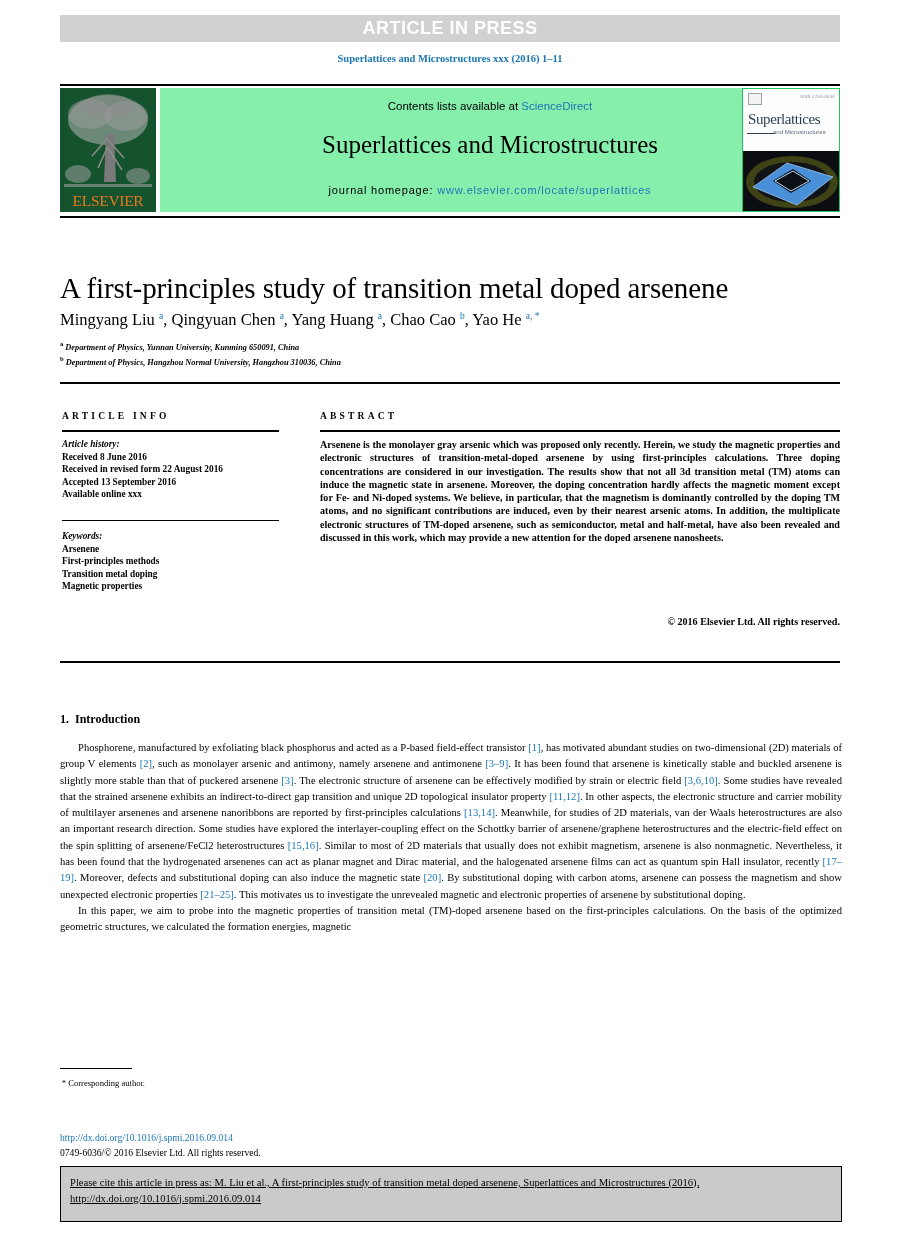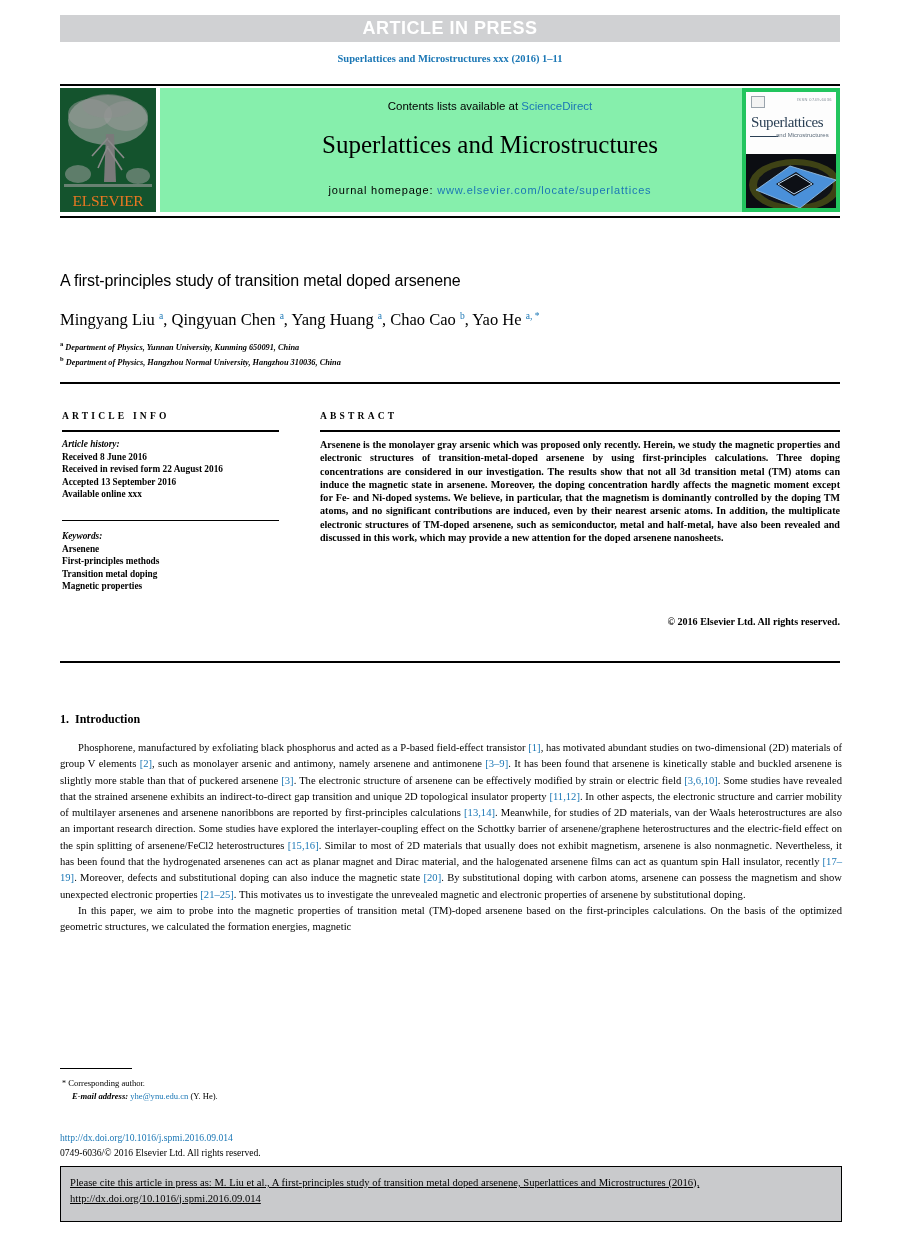--- a/index.html
+++ b/index.html
@@ -115,21 +115,21 @@
     font-family: "Liberation Sans", sans-serif;
     font-size: 11px;
     letter-spacing: 0.8px;
   }
   .homepage-line .url { color: #1b77b5; }
 
   .cover-thumb {
     position: absolute;
     left: 682px; top: 0;
     width: 98px; height: 124px;
-    border: 4px solid #22c55e;
+    border: 1px solid #22c55e;
     background: #ffffff;
     overflow: hidden;
   }
   .cover-top {
     position: absolute;
     left: 0; top: 0; right: 0; height: 62px;
     background: #fdfdfd;
   }
   .cover-sl {
     position: absolute;
@@ -172,22 +172,22 @@
     left: 60px; top: 216px;
     width: 780px; height: 2px;
     background: #000;
   }
 
   
   .art-title {
     position: absolute;
     left: 60px; top: 272px;
     width: 790px;
-    font-size: 16px;
-    font-family: Liberation Sans, sans-serif;
+    font-size: 29px;
+    font-family: Liberation Serif, serif;
     letter-spacing: -0.1px;
   }
   .authors {
     position: absolute;
     left: 60px; top: 310px;
     width: 790px;
     font-size: 16.5px;
   }
   .authors sup { font-size: 9.5px; color: #1b77b5; vertical-align: super; }
   .affils {
@@ -459,25 +459,20 @@
     <p id="p0">Phosphorene, manufactured by exfoliating black phosphorus and acted as a P-based field-effect transistor <span class="ref">[1]</span>, has motivated abundant studies on two-dimensional (2D) materials of group V elements <span class="ref">[2]</span>, such as monolayer arsenic and antimony, namely arsenene and antimonene <span class="ref">[3–9]</span>. It has been found that arsenene is kinetically stable and buckled arsenene is slightly more stable than that of puckered arsenene <span class="ref">[3]</span>. The electronic structure of arsenene can be effectively modified by strain or electric field <span class="ref">[3,6,10]</span>. Some studies have revealed that the strained arsenene exhibits an indirect-to-direct gap transition and unique 2D topological insulator property <span class="ref">[11,12]</span>. In other aspects, the electronic structure and carrier mobility of multilayer arsenenes and arsenene nanoribbons are reported by first-principles calculations <span class="ref">[13,14]</span>. Meanwhile, for studies of 2D materials, van der Waals heterostructures are also an important research direction. Some studies have explored the interlayer-coupling effect on the Schottky barrier of arsenene/graphene heterostructures and the electric-field effect on the spin splitting of arsenene/FeCl2 heterostructures <span class="ref">[15,16]</span>. Similar to most of 2D materials that usually does not exhibit magnetism, arsenene is also nonmagnetic. Nevertheless, it has been found that the hydrogenated arsenenes can act as planar magnet and Dirac material, and the halogenated arsenene films can act as quantum spin Hall insulator, recently <span class="ref">[17–19]</span>. Moreover, defects and substitutional doping can also induce the magnetic state <span class="ref">[20]</span>. By substitutional doping with carbon atoms, arsenene can possess the magnetism and show unexpected electronic properties <span class="ref">[21–25]</span>. This motivates us to investigate the unrevealed magnetic and electronic properties of arsenene by substitutional doping.</p>
     <p id="p1">In this paper, we aim to probe into the magnetic properties of transition metal (TM)-doped arsenene based on the first-principles calculations. On the basis of the optimized geometric structures, we calculated the formation energies, magnetic</p>
   </div>
 
   <div class="fn-rule"></div>
   <div class="footnote">
     <div>
       <span class="star">*</span>
       <span>Corresponding author.</span>
     </div>
-    <div style="padding-left:10px">
-      <span class="em">E-mail address:</span>
-      <span class="mail">yhe@ynu.edu.cn</span>
-      <span>(Y. He).</span>
-    </div>
   </div>
 
   <div class="doi-line">http://dx.doi.org/10.1016/j.spmi.2016.09.014</div>
   <div class="issn-line">0749-6036/© 2016 Elsevier Ltd. All rights reserved.</div>
 
   <div class="cite-box">
     <div class="cite-text">Please cite this article in press as: M. Liu et al., A first-principles study of transition metal doped arsenene, Superlattices and Microstructures (2016), http://dx.doi.org/10.1016/j.spmi.2016.09.014</div>
   </div>
 
 </div>

